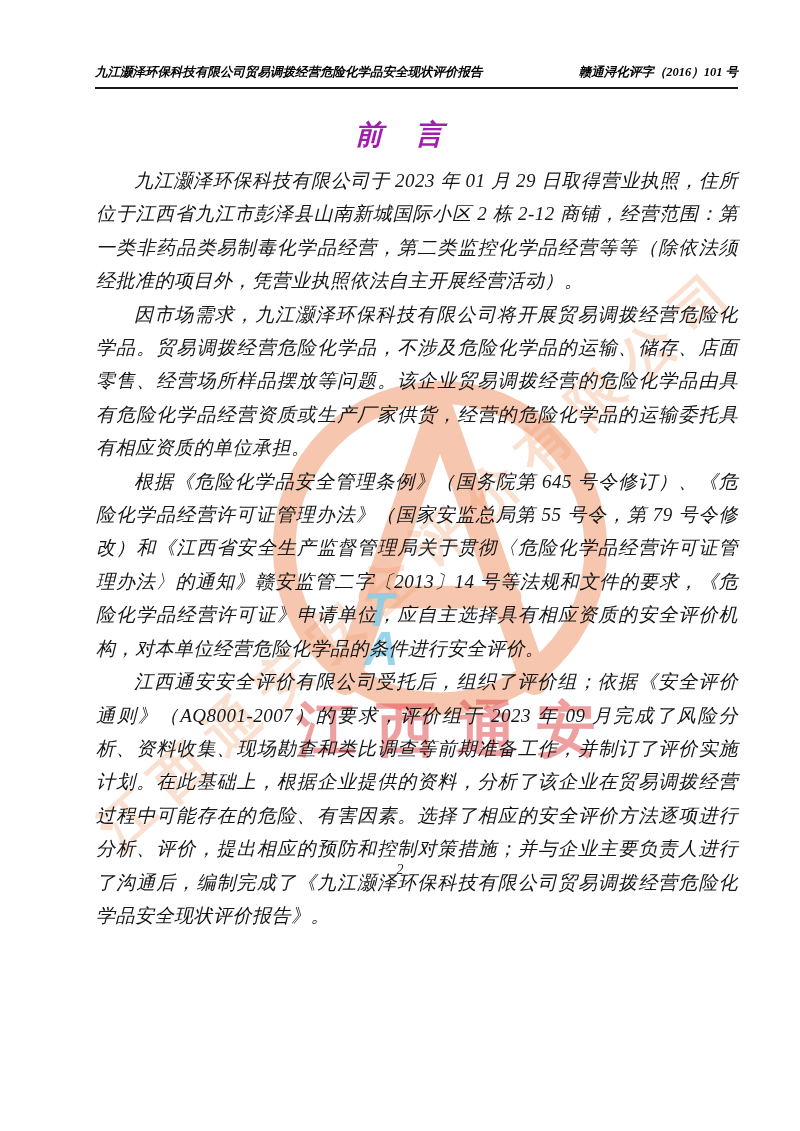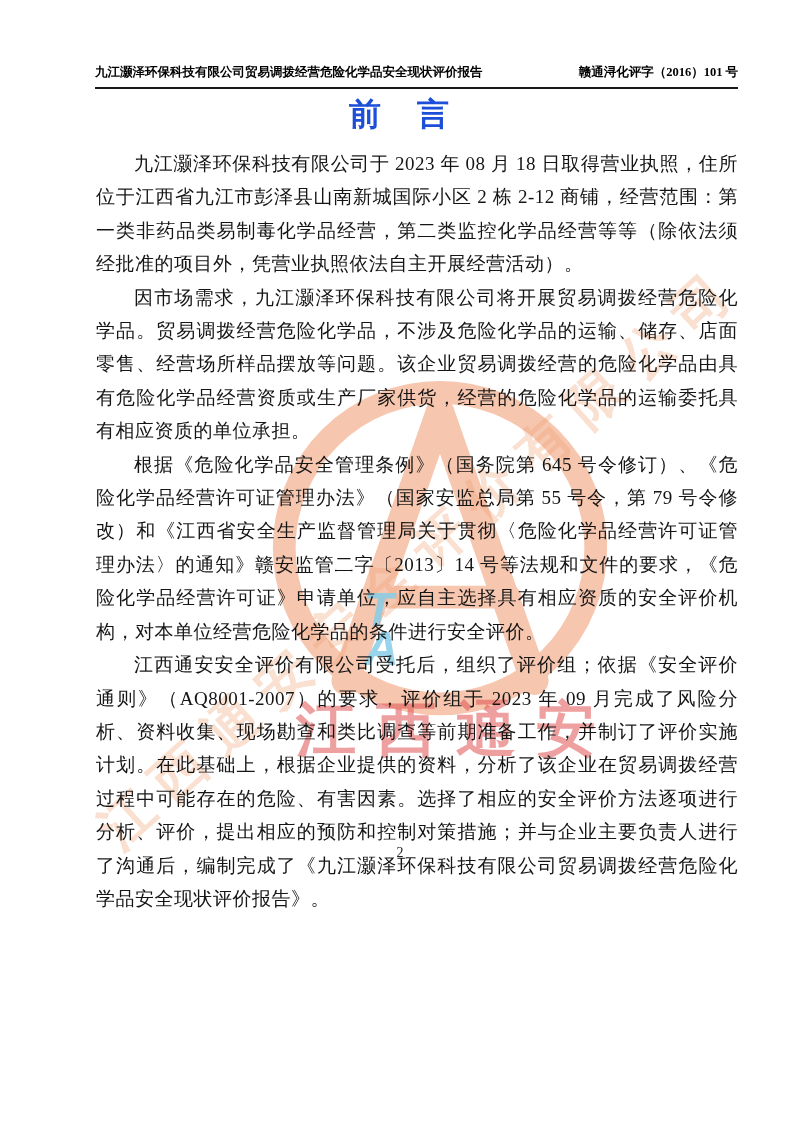--- a/index.html
+++ b/index.html
@@ -31,35 +31,35 @@
     color:rgba(134,205,231,0.85);
   }
   .wm-red{
     position:absolute;left:296px;top:700px;
     white-space:nowrap;
     font-family:"Liberation Sans","DejaVu Sans",sans-serif;
     font-weight:900;font-size:60px;letter-spacing:20px;line-height:1.0;
     color:rgba(224,80,80,0.55);
   }
   
-  .content{position:relative;z-index:1;}
+  .content{position:relative;z-index:1;font-style:italic;}
   .header{
     margin:64px 62px 0 95px;
     display:flex;justify-content:space-between;align-items:flex-end;
     padding-bottom:6px;
     border-bottom:2px solid #1a1a1a;
     font-weight:700;font-size:12.5px;color:#000;
     font-family:"Liberation Serif","DejaVu Serif",serif;
   }
   .header .hdr-right{white-space:nowrap;margin-left:16px;}
   .doc-title{
-    margin:4px 0 10px 0;
+    margin:27px 0 10px 0;
     text-align:center;
     font-family:"Liberation Sans","DejaVu Sans",sans-serif;
-    font-weight:900;font-size:32px;color:#1d4ed8;
+    font-weight:900;font-size:28px;color:#a21caf;
     letter-spacing:2px;
   }
   .body-text{
     margin:0 62px 0 96px;
     font-size:19px;line-height:33.4px;letter-spacing:0.5px;
     text-align:justify;
   }
   .body-text p{margin:0;text-indent:2em;}
   .page-number{
     position:absolute;left:0;right:0;bottom:54px;
@@ -85,21 +85,21 @@
 
   <div class="content">
     <div class="header">
       <span class="hdr-left">九江灏泽环保科技有限公司贸易调拨经营危险化学品安全现状评价报告</span>
       <span class="hdr-right">赣通浔化评字（2016）101 号</span>
     </div>
 
     <div class="doc-title">前　言</div>
 
     <div class="body-text" id="paragraph-container">
-        <p>九江灏泽环保科技有限公司于 2023 年 08 月 18 日取得营业执照，住所位于江西省九江市彭泽县山南新城国际小区 2 栋 2-12 商铺，经营范围：第一类非药品类易制毒化学品经营，第二类监控化学品经营等等（除依法须经批准的项目外，凭营业执照依法自主开展经营活动）。</p>
+        <p>九江灏泽环保科技有限公司于 2023 年 01 月 29 日取得营业执照，住所位于江西省九江市彭泽县山南新城国际小区 2 栋 2-12 商铺，经营范围：第一类非药品类易制毒化学品经营，第二类监控化学品经营等等（除依法须经批准的项目外，凭营业执照依法自主开展经营活动）。</p>
         <p>因市场需求，九江灏泽环保科技有限公司将开展贸易调拨经营危险化学品。贸易调拨经营危险化学品，不涉及危险化学品的运输、储存、店面零售、经营场所样品摆放等问题。该企业贸易调拨经营的危险化学品由具有危险化学品经营资质或生产厂家供货，经营的危险化学品的运输委托具有相应资质的单位承担。</p>
         <p>根据《危险化学品安全管理条例》（国务院第 645 号令修订）、《危险化学品经营许可证管理办法》（国家安监总局第 55 号令，第 79 号令修改）和《江西省安全生产监督管理局关于贯彻〈危险化学品经营许可证管理办法〉的通知》赣安监管二字〔2013〕14 号等法规和文件的要求，《危险化学品经营许可证》申请单位，应自主选择具有相应资质的安全评价机构，对本单位经营危险化学品的条件进行安全评价。</p>
         <p>江西通安安全评价有限公司受托后，组织了评价组；依据《安全评价通则》（AQ8001-2007）的要求，评价组于 2023 年 09 月完成了风险分析、资料收集、现场勘查和类比调查等前期准备工作，并制订了评价实施计划。在此基础上，根据企业提供的资料，分析了该企业在贸易调拨经营过程中可能存在的危险、有害因素。选择了相应的安全评价方法逐项进行分析、评价，提出相应的预防和控制对策措施；并与企业主要负责人进行了沟通后，编制完成了《九江灏泽环保科技有限公司贸易调拨经营危险化学品安全现状评价报告》。</p>
       </div>
 
     <div class="page-number">2</div>
   </div>
 
 </div>
 

